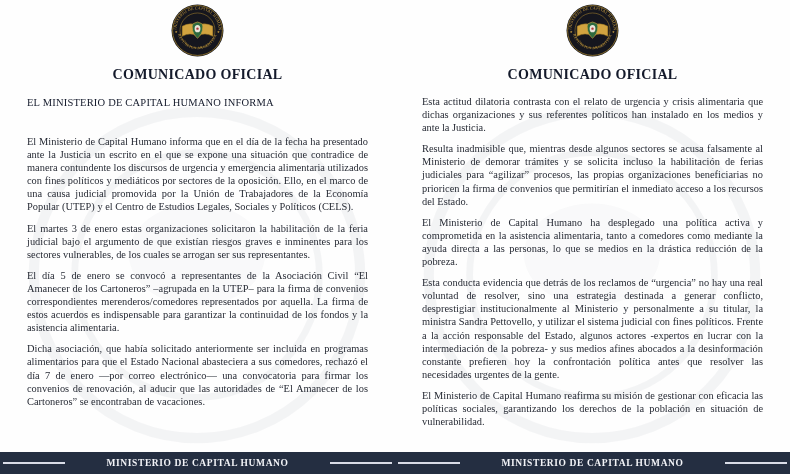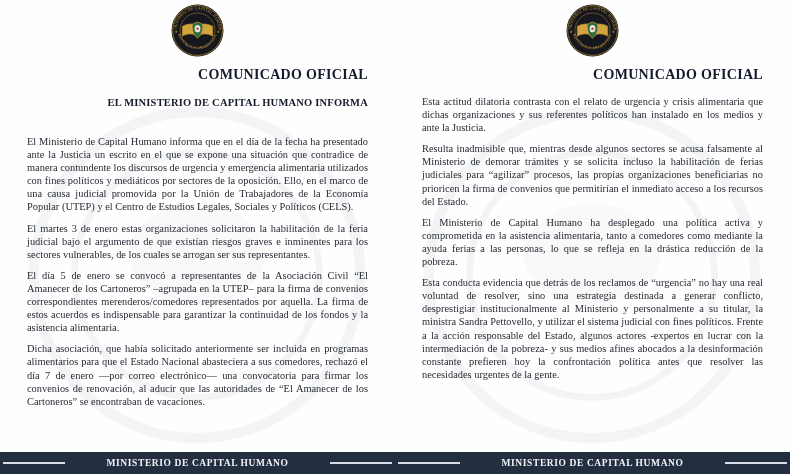--- a/index.html
+++ b/index.html
@@ -10,26 +10,26 @@
   }
   .page{
     position:relative;width:395px;height:474px;background:#fefefe;overflow:hidden;
   }
   .watermark{
     position:absolute;left:27px;top:105px;opacity:0.06;pointer-events:none;
   }
   .page-content{position:relative;padding:2px 27px 0 27px;}
   .seal{display:block;margin:2px auto 0 auto;}
   .doc-title{
-    text-align:right;margin:10px 0 12px 0;
+    text-align:center;margin:10px 0 12px 0;
     font-size:14px;font-weight:bold;color:#141a2b;letter-spacing:0.3px;
   }
   .doc-subtitle{
-    text-align:right;margin:14px 0 0 0;
-    font-size:10.5px;font-weight:bold;color:#141a2b;letter-spacing:0.2px;
+    text-align:left;margin:14px 0 0 0;
+    font-size:10.5px;font-weight:normal;color:#141a2b;letter-spacing:0.2px;
   }
   .bodytext{margin-top:27px;}
   .bodytext.no-subtitle{margin-top:8px;}
   .bodytext p{
     margin:0 0 8px 0;
     font-size:10.4px;line-height:13.1px;color:#272b35;
     text-align:justify;text-justify:inter-word;
   }
   .footer-bar{
     position:absolute;left:0;bottom:0;width:100%;height:22px;
@@ -136,22 +136,23 @@
         <ellipse cx="50" cy="46.5" rx="5.5" ry="7" fill="#e9e7db"></ellipse>
         <circle cx="50" cy="46.5" r="2.3" fill="#b03a3a"></circle>
       </g>
     </svg>
 
     <h1 class="doc-title">COMUNICADO OFICIAL</h1>
 
     <div class="bodytext no-subtitle">
       <p>Esta actitud dilatoria contrasta con el relato de urgencia y crisis alimentaria que dichas organizaciones y sus referentes políticos han instalado en los medios y ante la Justicia.</p>
       <p>Resulta inadmisible que, mientras desde algunos sectores se acusa falsamente al Ministerio de demorar trámites y se solicita incluso la habilitación de ferias judiciales para “agilizar” procesos, las propias organizaciones beneficiarias no prioricen la firma de convenios que permitirían el inmediato acceso a los recursos del Estado.</p>
-      <p>El Ministerio de Capital Humano ha desplegado una política activa y comprometida en la asistencia alimentaria, tanto a comedores como mediante la ayuda ferias a las personas, lo que se refleja en la drástica reducción de la pobreza.</p>
+      <p>El Ministerio de Capital Humano ha desplegado una política activa y comprometida en la asistencia alimentaria, tanto a comedores como mediante la ayuda directa a las personas, lo que se medios en la drástica reducción de la pobreza.</p>
       <p>Esta conducta evidencia que detrás de los reclamos de “urgencia” no hay una real voluntad de resolver, sino una estrategia destinada a generar conflicto, desprestigiar institucionalmente al Ministerio y personalmente a su titular, la ministra Sandra Pettovello, y utilizar el sistema judicial con fines políticos. Frente a la acción responsable del Estado, algunos actores -expertos en lucrar con la intermediación de la pobreza- y sus medios afines abocados a la desinformación constante prefieren hoy la confrontación política antes que resolver las necesidades urgentes de la gente.</p>
+      <p>El Ministerio de Capital Humano reafirma su misión de gestionar con eficacia las políticas sociales, garantizando los derechos de la población en situación de vulnerabilidad.</p>
     </div>
   </div>
 
   <div class="footer-bar">
     <div class="footer-rule left"></div>
     <div class="footer-label">MINISTERIO DE CAPITAL HUMANO</div>
     <div class="footer-rule right"></div>
   </div>
 </div>
 

